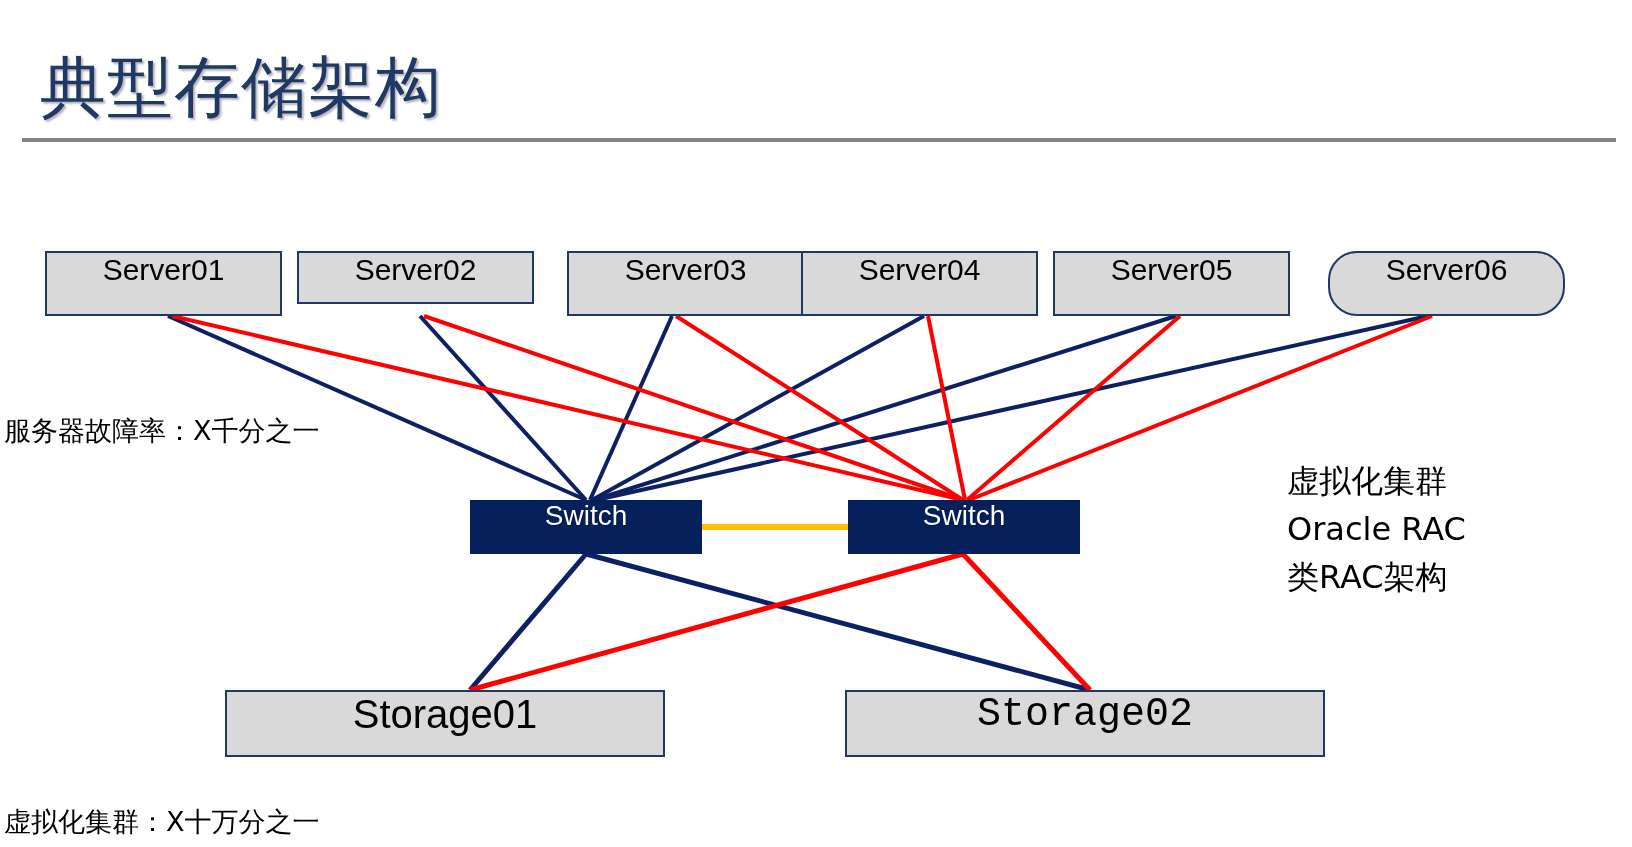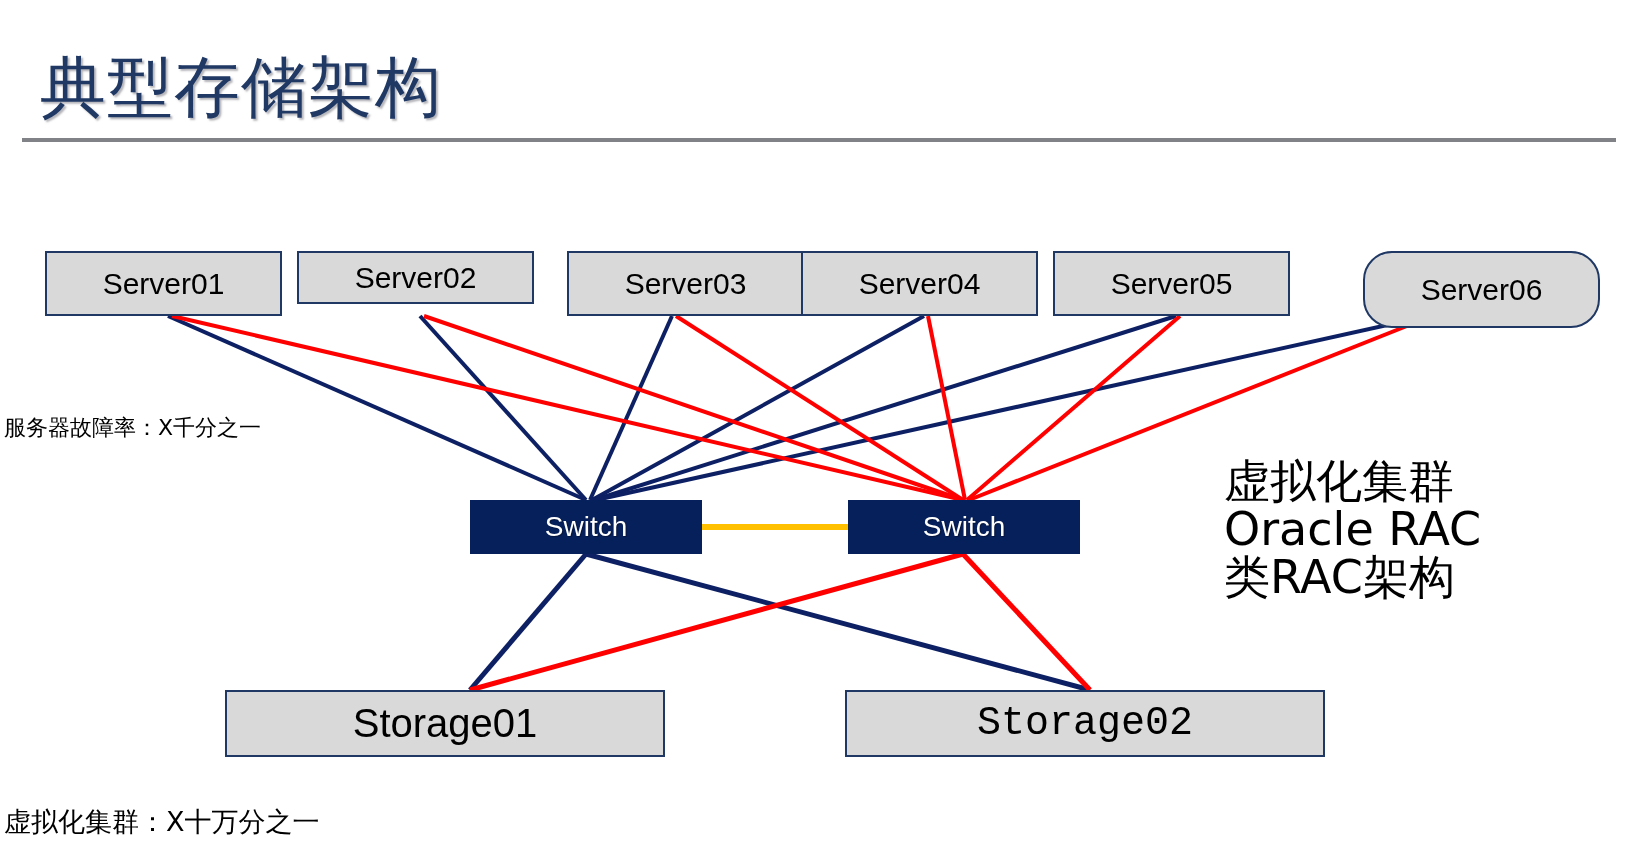--- a/index.html
+++ b/index.html
@@ -49,21 +49,21 @@
     top: 0;
     width: 1632px;
     height: 847px;
   }
 
   
   .node {
     position: absolute;
     box-sizing: border-box;
     display: flex;
-    align-items: center;
+    align-items: flex-start;
     justify-content: center;
     white-space: nowrap;
   }
   .node.server {
     background: #D9D9D9;
     border: 2px solid #1F3864;
     color: #000000;
     font-size: 30px;
   }
   .node.storage {
@@ -83,31 +83,31 @@
   
   .annot {
     position: absolute;
     color: #000000;
     white-space: nowrap;
     font-family: "DejaVu Sans", "Liberation Sans", sans-serif;
   }
   #annot-server-rate {
     left: 4px;
     top: 371px;
-    font-size: 22px;
+    font-size: 27px;
   }
   #annot-storage-rate {
     left: 4px;
     top: 762px;
     font-size: 27px;
   }
   #annot-right {
-    left: 1224px;
+    left: 1287px;
     top: 415px;
-    font-size: 46px;
+    font-size: 32px;
     line-height: 48px;
   }
   #annot-right div { white-space: nowrap; }
 </style>
 </head>
 <body>
 
 <div id="slide">
 
   <div id="title">典型存储架构</div>
@@ -152,21 +152,21 @@
       </div>
       <div class="node server" style="left: 567px; top: 209px; width: 237px; height: 65px;">
         <span>Server03</span>
       </div>
       <div class="node server" style="left: 801px; top: 209px; width: 237px; height: 65px;">
         <span>Server04</span>
       </div>
       <div class="node server" style="left: 1053px; top: 209px; width: 237px; height: 65px;">
         <span>Server05</span>
       </div>
-      <div class="node server" style="left: 1363px; top: 209px; width: 237px; height: 77px; border-radius: 29px;">
+      <div class="node server" style="left: 1328px; top: 209px; width: 237px; height: 65px; border-radius: 29px;">
         <span>Server06</span>
       </div>
       <div class="node switch" style="left: 470px; top: 458px; width: 232px; height: 54px;">
         <span>Switch</span>
       </div>
       <div class="node switch" style="left: 848px; top: 458px; width: 232px; height: 54px;">
         <span>Switch</span>
       </div>
       <div class="node storage" style="left: 225px; top: 648px; width: 440px; height: 67px;">
         <span>Storage01</span>

